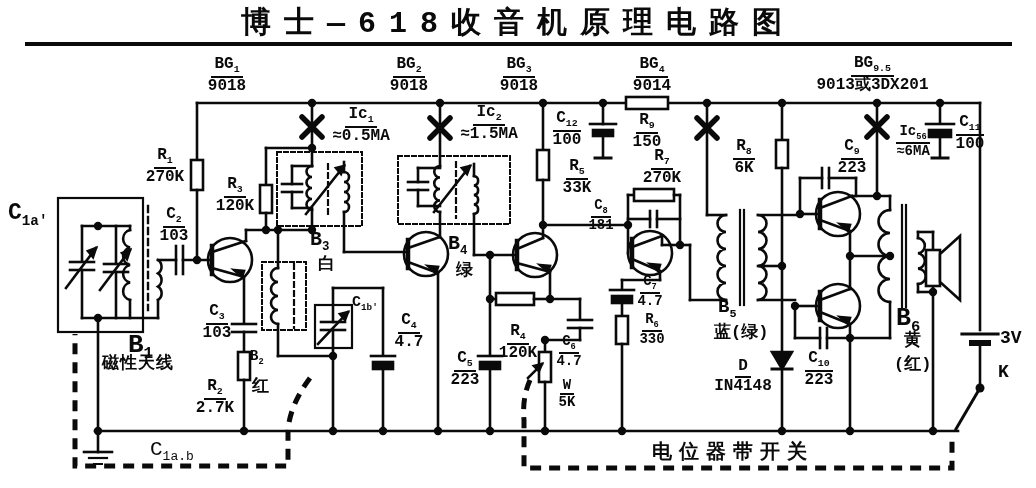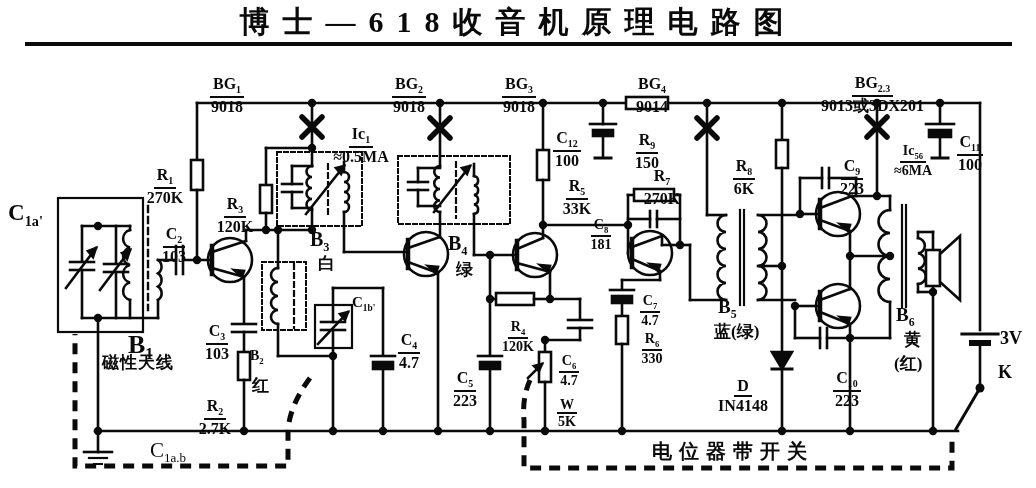--- a/index.html
+++ b/index.html
@@ -1,22 +1,22 @@
 <!DOCTYPE html>
 <html><head>
 <meta charset="utf-8">
 <style>
   html,body{margin:0;padding:0;background:#fff;}
   #stage{position:relative;width:1036px;height:488px;background:#fff;overflow:hidden;
-         font-family:Liberation Serif, serif;color:#0a0a0a;}
+         font-family:Liberation Mono, monospace;color:#0a0a0a;}
   #stage svg{position:absolute;left:0;top:0;}
   .titlebar{position:absolute;left:0;top:2px;width:1036px;text-align:center;
             font-size:30px;font-weight:700;letter-spacing:13px;white-space:nowrap;}
   .underline{position:absolute;left:25px;top:42px;width:987px;height:4px;background:#0a0a0a;}
-  .flabel{position:absolute;text-align:center;font-weight:700;font-size:16px;line-height:1.1;z-index:3;margin-top:19px;}
+  .flabel{position:absolute;text-align:center;font-weight:700;font-size:16px;line-height:1.1;z-index:3;}
   .flabel .top{display:inline-block;border-bottom:2px solid #0a0a0a;padding:0 3px 0 3px;}
   .flabel .bot{display:block;padding-top:0;}
   .slabel{position:absolute;font-weight:700;z-index:3;white-space:nowrap;}
   sub{font-size:0.62em;}
   .cjk{letter-spacing:1px;}
 </style>
 </head>
 <body>
 
 <div id="stage">
@@ -437,48 +437,51 @@
 <div class="flabel" style="left:379px;top:56px;width:60px">
   <span class="top">BG<sub>2</sub></span><span class="bot">9018</span>
 </div>
 <div class="flabel" style="left:489px;top:56px;width:60px">
   <span class="top">BG<sub>3</sub></span><span class="bot">9018</span>
 </div>
 <div class="flabel" style="left:622px;top:56px;width:60px">
   <span class="top">BG<sub>4</sub></span><span class="bot">9014</span>
 </div>
 <div class="flabel" style="left:805px;top:55px;width:135px">
-  <span class="top">BG<sub>2.3</sub></span><span class="bot">9013或3DX201</span>
+  <span class="top">BG<sub>9.5</sub></span><span class="bot">9013或3DX201</span>
 </div>
 
 <div class="flabel" style="left:139px;top:147px;width:52px">
   <span class="top">R<sub>1</sub></span><span class="bot">270K</span>
 </div>
 <div class="flabel" style="left:153px;top:206px;width:42px">
   <span class="top">C<sub>2</sub></span><span class="bot">103</span>
 </div>
 <div class="flabel" style="left:210px;top:176px;width:50px">
   <span class="top">R<sub>3</sub></span><span class="bot">120K</span>
 </div>
 <div class="flabel" style="left:196px;top:303px;width:42px">
   <span class="top">C<sub>3</sub></span><span class="bot">103</span>
 </div>
 <div class="flabel" style="left:190px;top:378px;width:50px">
   <span class="top">R<sub>2</sub></span><span class="bot">2.7K</span>
 </div>
 <div class="flabel" style="left:330px;top:106px;width:62px">
   <span class="top">Ic<sub>1</sub></span><span class="bot">≈0.5MA</span>
 </div>
+<div class="flabel" style="left:458px;top:104px;width:62px">
+  <span class="top">Ic<sub>2</sub></span><span class="bot">≈1.5MA</span>
+</div>
 <div class="flabel" style="left:390px;top:312px;width:38px">
   <span class="top">C<sub>4</sub></span><span class="bot">4.7</span>
 </div>
 <div class="flabel" style="left:446px;top:350px;width:38px">
   <span class="top">C<sub>5</sub></span><span class="bot">223</span>
 </div>
-<div class="flabel" style="left:494px;top:300px;width:48px;font-size:14px">
+<div class="flabel" style="left:494px;top:323px;width:48px;font-size:16px">
   <span class="top">R<sub>4</sub></span><span class="bot">120K</span>
 </div>
 <div class="flabel" style="left:546px;top:110px;width:42px">
   <span class="top">C<sub>12</sub></span><span class="bot">100</span>
 </div>
 <div class="flabel" style="left:556px;top:158px;width:42px">
   <span class="top">R<sub>5</sub></span><span class="bot">33K</span>
 </div>
 <div class="flabel" style="left:628px;top:112px;width:38px">
   <span class="top">R<sub>9</sub></span><span class="bot">150</span>
@@ -506,38 +509,38 @@
 </div>
 <div class="flabel" style="left:832px;top:138px;width:40px">
   <span class="top">C<sub>9</sub></span><span class="bot">223</span>
 </div>
 <div class="flabel" style="left:888px;top:124px;width:50px;font-size:14px">
   <span class="top">Ic<sub>56</sub></span><span class="bot">≈6MA</span>
 </div>
 <div class="flabel" style="left:950px;top:114px;width:40px">
   <span class="top">C<sub>11</sub></span><span class="bot">100</span>
 </div>
-<div class="flabel" style="left:826px;top:350px;width:42px">
+<div class="flabel" style="left:798px;top:350px;width:42px">
   <span class="top">C<sub>10</sub></span><span class="bot">223</span>
 </div>
 <div class="flabel" style="left:712px;top:358px;width:62px">
   <span class="top">D</span><span class="bot">IN4148</span>
 </div>
 
 <div class="slabel" style="left:128px;top:330px;font-size:26px">B<sub>1</sub></div>
 <div class="slabel cjk" style="left:102px;top:351px;font-size:17px">磁性天线</div>
 <div class="slabel" style="left:250px;top:348px;font-size:14px">B<sub>2</sub></div>
 <div class="slabel" style="left:252px;top:374px;font-size:17px">红</div>
 <div class="slabel" style="left:310px;top:228px;font-size:20px">B<sub>3</sub></div>
 <div class="slabel" style="left:318px;top:252px;font-size:17px">白</div>
 <div class="slabel" style="left:448px;top:232px;font-size:20px">B<sub>4</sub></div>
 <div class="slabel" style="left:456px;top:258px;font-size:17px">绿</div>
 <div class="slabel" style="left:718px;top:296px;font-size:19px">B<sub>5</sub></div>
 <div class="slabel" style="left:714px;top:320px;font-size:17px">蓝(绿)</div>
-<div class="slabel" style="left:896px;top:304px;font-size:19px">B<sub>6</sub></div>
+<div class="slabel" style="left:896px;top:304px;font-size:25px">B<sub>6</sub></div>
 <div class="slabel" style="left:904px;top:328px;font-size:17px">黄</div>
 <div class="slabel" style="left:894px;top:352px;font-size:17px">(红)</div>
 
 <div class="slabel" style="left:8px;top:200px;font-size:23px">C<sub>1a'</sub></div>
 <div class="slabel" style="left:352px;top:294px;font-size:15px">C<sub>1b'</sub></div>
 <div class="slabel" style="left:150px;top:438px;font-size:21px;font-weight:400">C<sub>1a.b</sub></div>
 <div class="slabel" style="left:1000px;top:328px;font-size:18px">3V</div>
 <div class="slabel" style="left:998px;top:362px;font-size:18px">K</div>
 <div class="slabel cjk" style="left:652px;top:438px;font-size:20px;letter-spacing:7px">电位器带开关</div>
 

